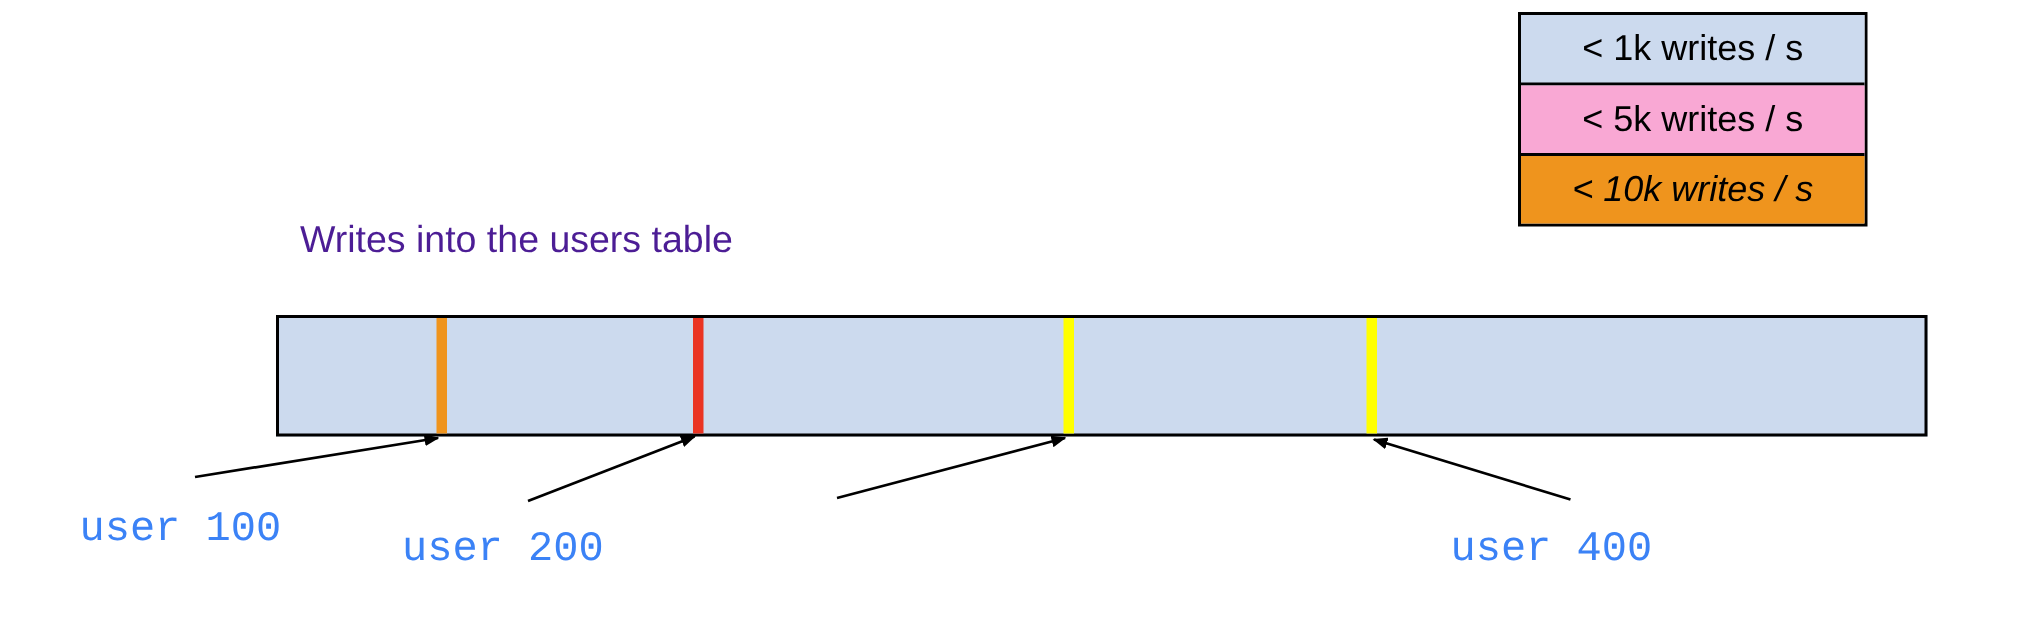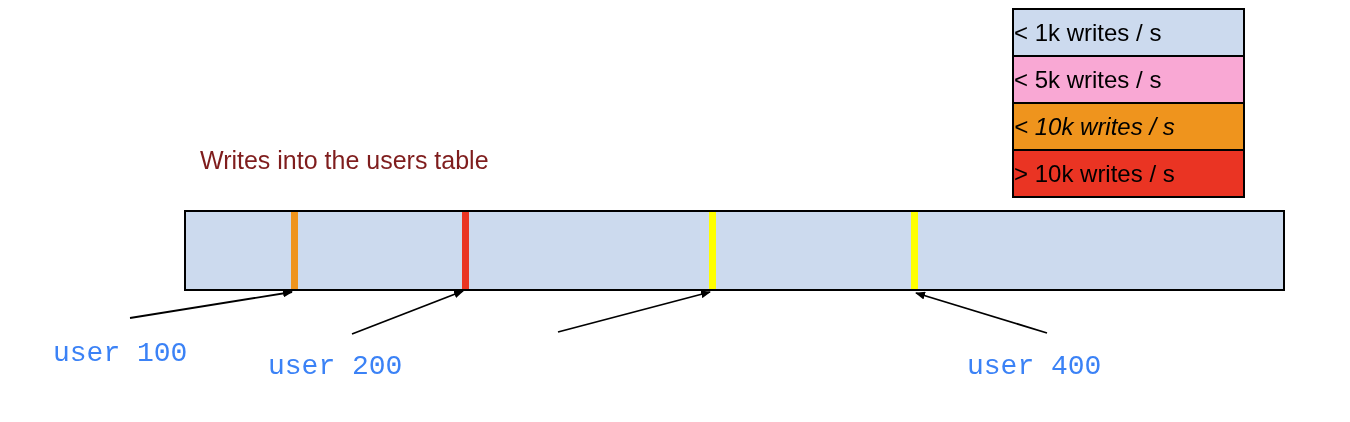--- a/index.html
+++ b/index.html
@@ -13,21 +13,21 @@
     width: 1350px;
     height: 422px;
     background: #ffffff;
     overflow: hidden;
   }
   .title {
     position: absolute;
     left: 200px;
     top: 146px;
     font-size: 25px;
-    color: #7f1d1d;
+    color: #4c1d95;
     white-space: nowrap;
   }
   .bar {
     position: absolute;
     left: 184px;
     top: 210px;
     width: 1101px;
     height: 81px;
     border: 2px solid #000000;
     box-sizing: border-box;
@@ -46,20 +46,21 @@
     position: absolute;
     left: 1012px;
     top: 8px;
     width: 233px;
     border: 2px solid #000000;
     box-sizing: border-box;
   }
   .legend-row {
     height: 45px;
     line-height: 45px;
+    text-align: center;
     font-size: 24px;
     color: #000000;
     border-bottom: 2px solid #000000;
     white-space: nowrap;
   }
   .legend-row:last-child { border-bottom: none; }
   .user-label {
     position: absolute;
     font-size: 28px;
     color: #3b82f6;
@@ -83,21 +84,20 @@
 <body>
 
 <div class="canvas">
 
   <div class="title">Writes into the users table</div>
 
   <div class="legend">
     <div class="legend-row" style="background-color: rgb(204, 218, 238);">&lt; 1k writes / s</div>
     <div class="legend-row" style="background-color: #f9a8d4;">&lt; 5k writes / s</div>
     <div class="legend-row" style="background-color: rgb(239, 148, 29); font-style: italic;">&lt; 10k writes / s</div>
-    <div class="legend-row" style="background-color: rgb(234, 52, 35);">&gt; 10k writes / s</div>
   </div>
 
   <div class="bar" style="background-color: rgb(204, 218, 238);">
     <div class="marker marker-1" style="background-color: rgb(239, 148, 29);"></div>
     <div class="marker marker-2" style="background-color: rgb(234, 52, 35);"></div>
     <div class="marker marker-3" style="background-color: rgb(255, 255, 0);"></div>
     <div class="marker marker-4" style="background-color: rgb(255, 255, 0);"></div>
   </div>
 
   <svg class="arrow-overlay" viewBox="0 0 1350 422" xmlns="http://www.w3.org/2000/svg">

